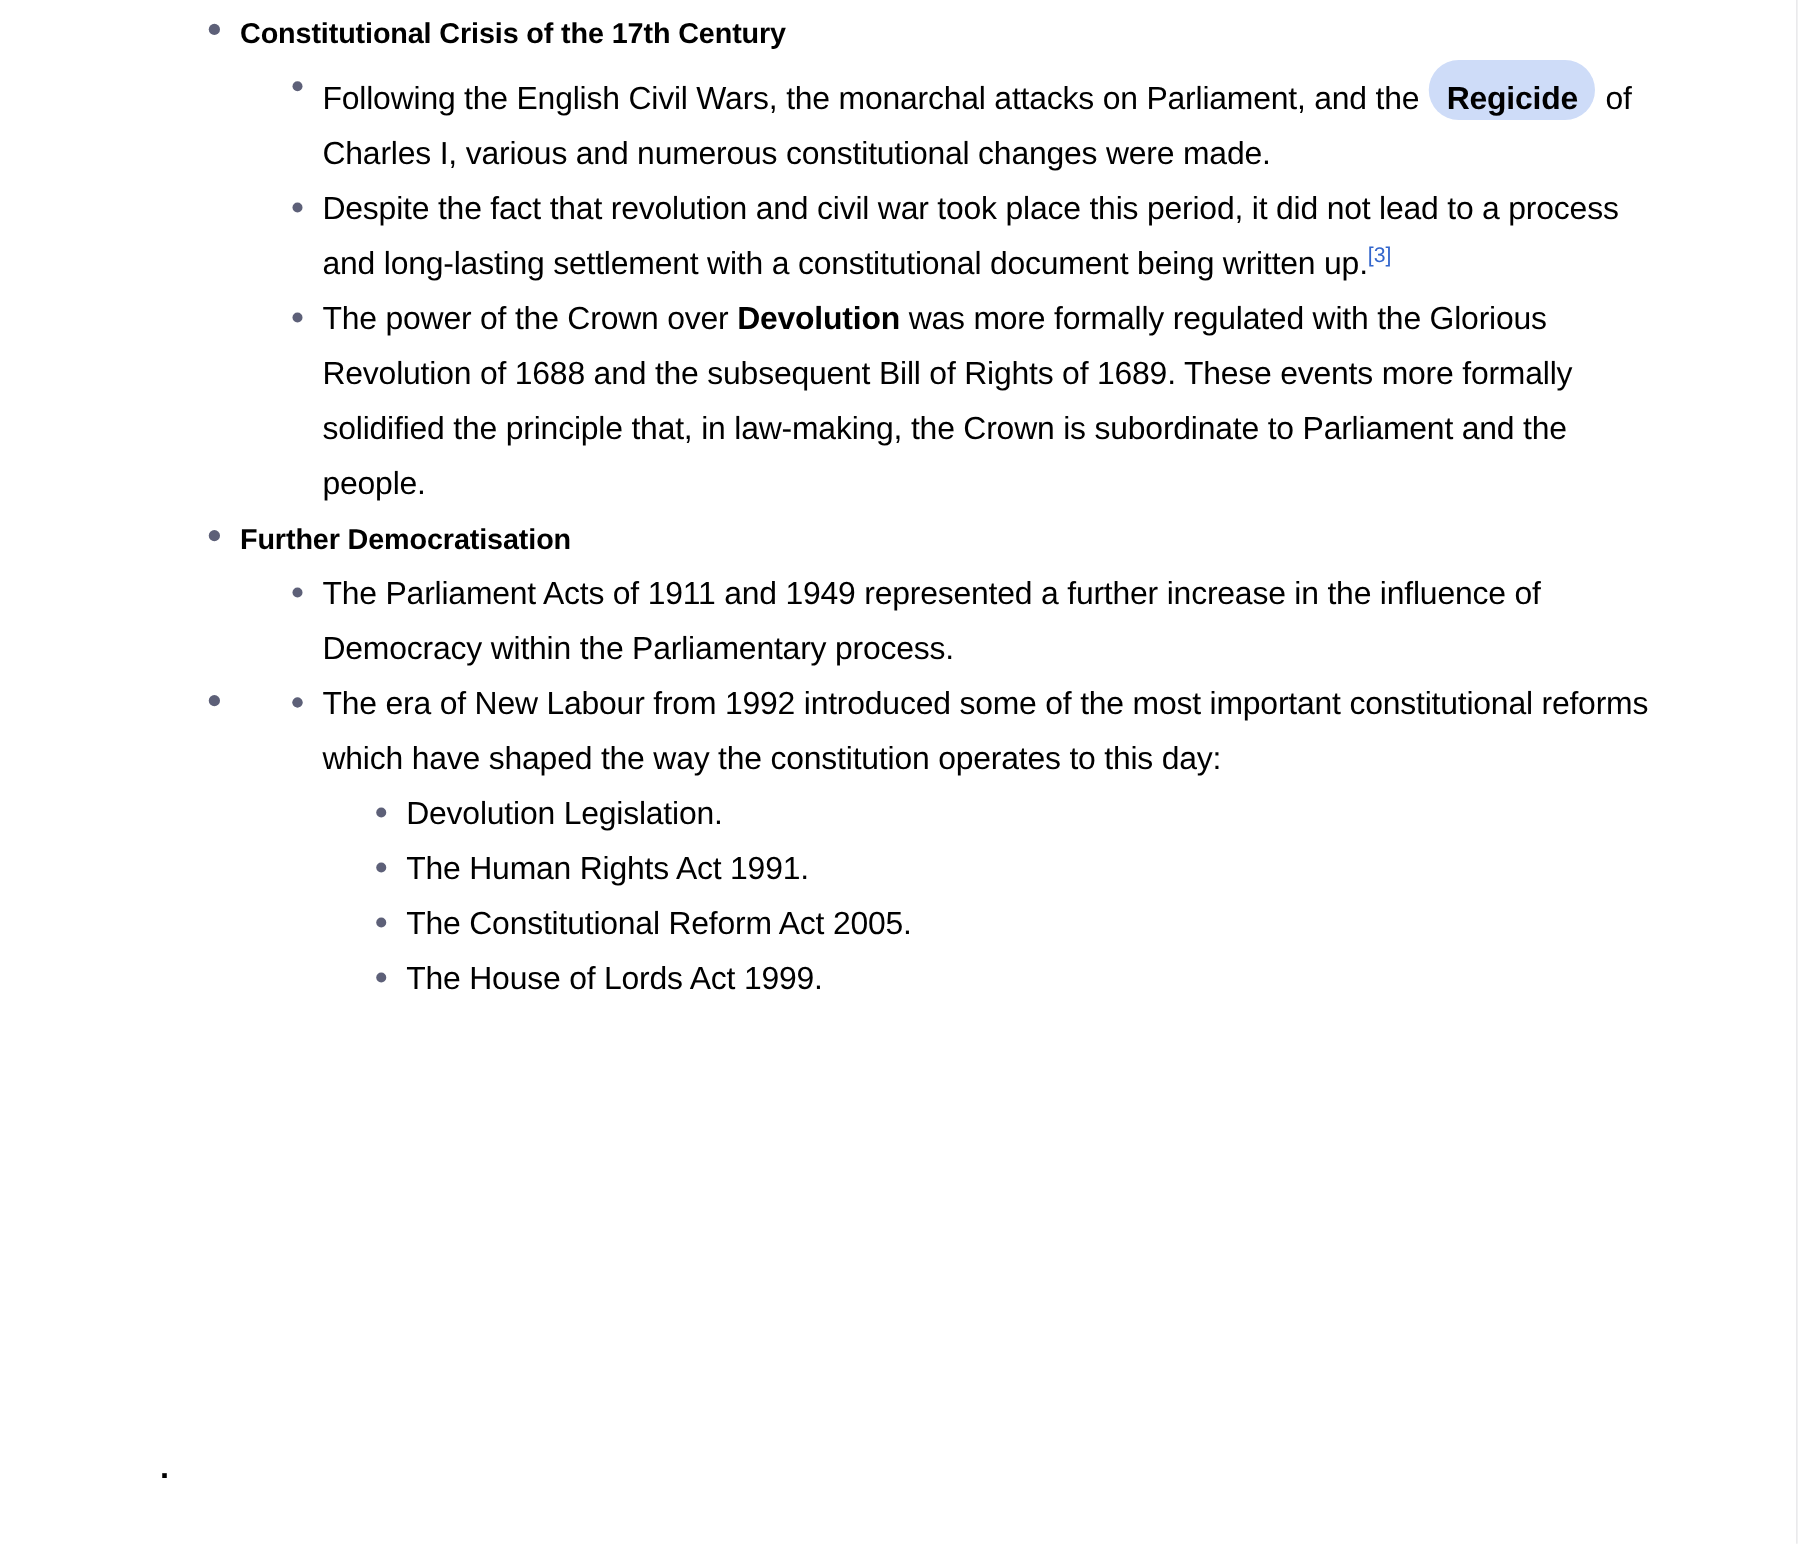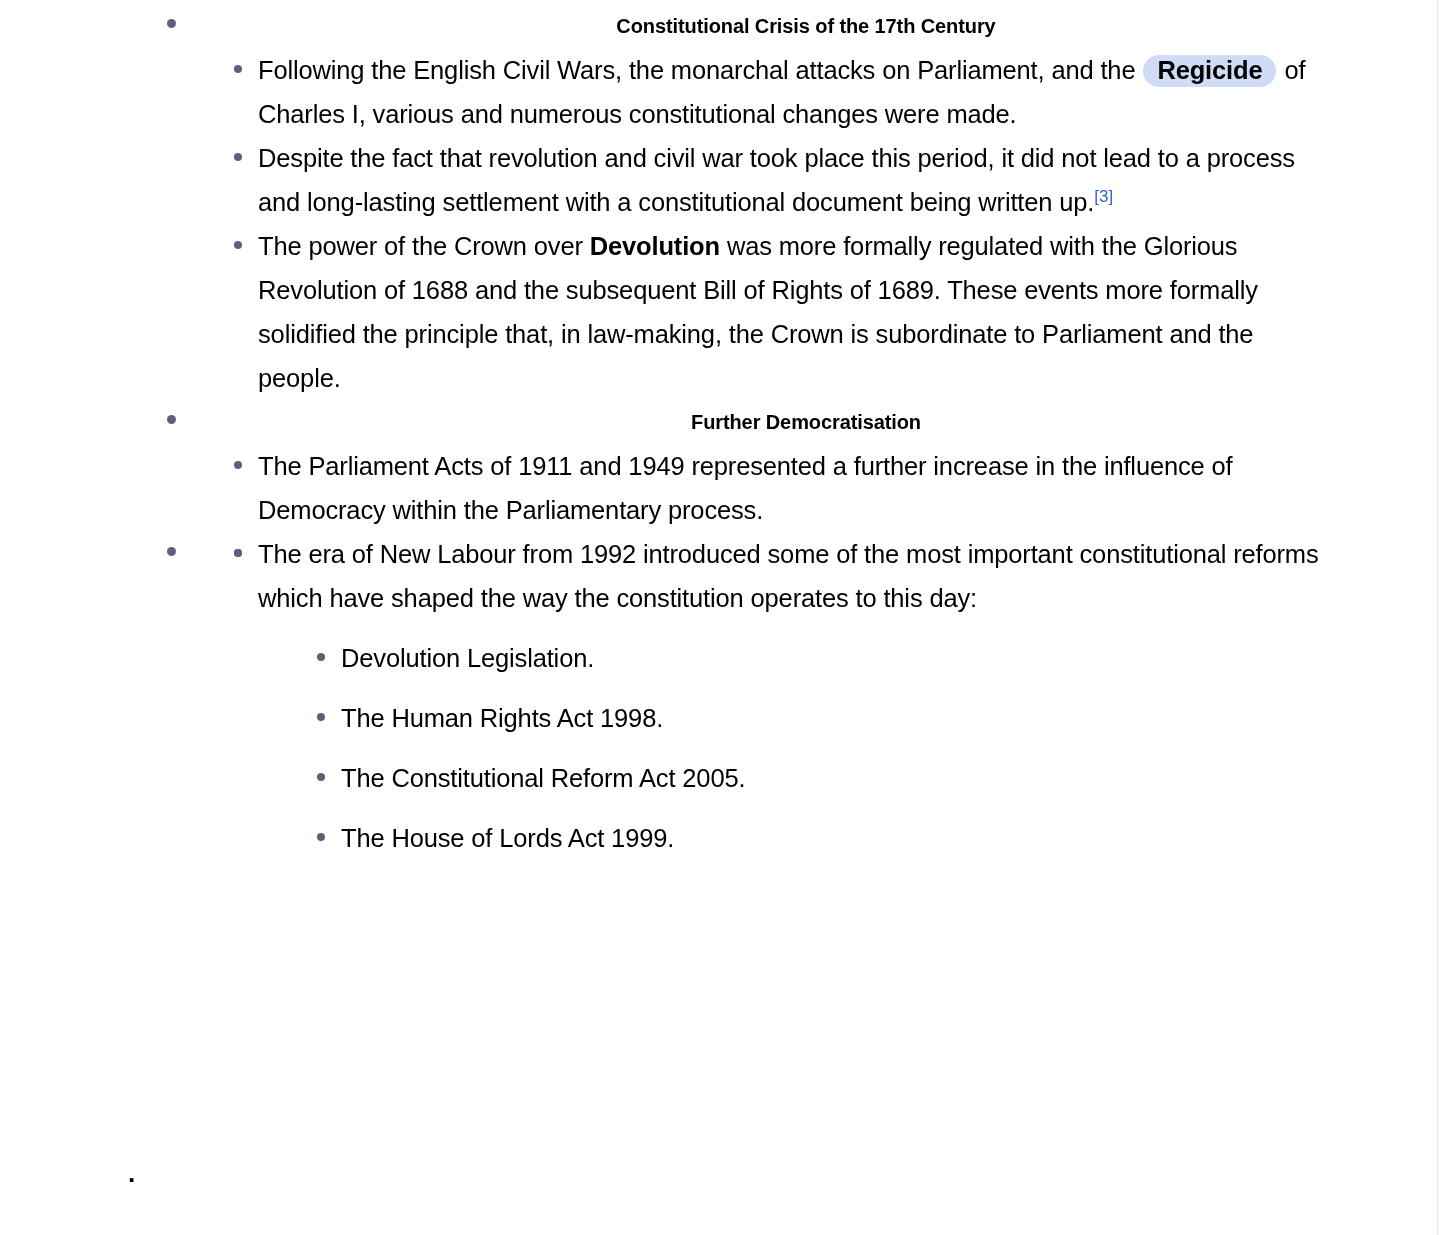--- a/index.html
+++ b/index.html
@@ -58,25 +58,24 @@
   
   .lvl1 > li.item {
     padding-left: 192px;
     margin-bottom: 0;
   }
   .lvl1 > li.item > .bullet {
     left: 167px;
     top: 15px;
   }
   .heading-text {
-    font-size: 20px;
+    font-size: 23px;
     font-weight: bold;
     line-height: 44px;
     letter-spacing: -0.1px;
-    text-align: center;
   }
 
   
   ul.lvl2 {
     list-style: none;
     margin: 0;
     padding: 0;
   }
   ul.lvl2 > li.item {
     padding-left: 66px;
@@ -90,21 +89,21 @@
   }
 
   
   ul.lvl3 {
     list-style: none;
     margin: 0;
     padding: 0;
   }
   ul.lvl3 > li.item {
     padding-left: 67px;
-    margin: 16px;
+    margin: 0;
   }
   ul.lvl3 > li.item > .bullet {
     left: 43px;
     top: 17px;
     width: 8px;
     height: 8px;
   }
 
   .body-text {
     font-size: 25.5px;
@@ -114,21 +113,21 @@
   }
   .lvl2 .body-text { max-width: 1068px; }
   .lvl3 .body-text { max-width: 1000px; }
 
   .bold { font-weight: bold; }
 
   .pill {
     display: inline-block;
     background: #cedcf8;
     border-radius: 999px;
-    padding: 1px 14px 2px 14px;
+    padding: 17px 14px 2px 14px;
     font-weight: bold;
     line-height: 1.15;
     margin: 0 1px;
   }
 
   sup.ref {
     color: #3366cc;
     font-size: 17px;
     vertical-align: super;
     line-height: 0;
@@ -205,21 +204,21 @@
           <span class="bullet"></span>
           <div class="body-text"><span>The era of New Labour from 1992 introduced some of the most important constitutional reforms which have shaped the way the constitution operates to this day:</span></div>
 
           <ul class="lvl3">
             <li class="item">
               <span class="bullet"></span>
               <div class="body-text">Devolution Legislation.</div>
             </li>
             <li class="item">
               <span class="bullet"></span>
-              <div class="body-text">The Human Rights Act 1998.</div>
+              <div class="body-text">The Human Rights Act 1991.</div>
             </li>
             <li class="item">
               <span class="bullet"></span>
               <div class="body-text">The Constitutional Reform Act 2005.</div>
             </li>
             <li class="item">
               <span class="bullet"></span>
               <div class="body-text">The House of Lords Act 1999.</div>
             </li>
           </ul>

